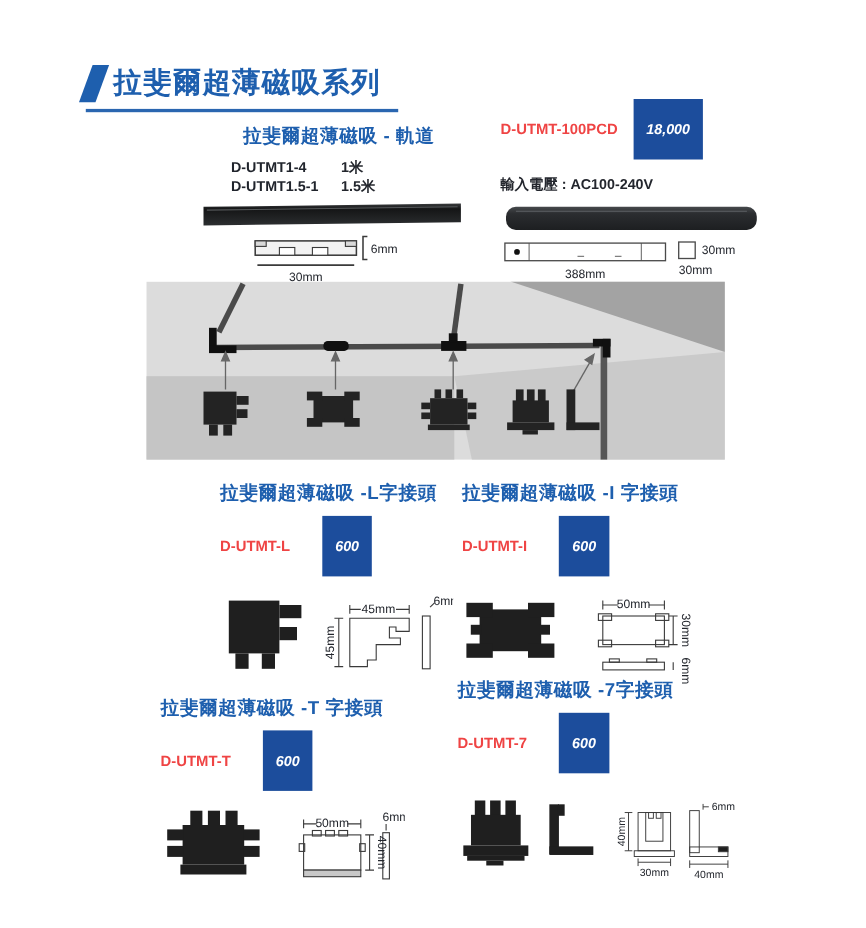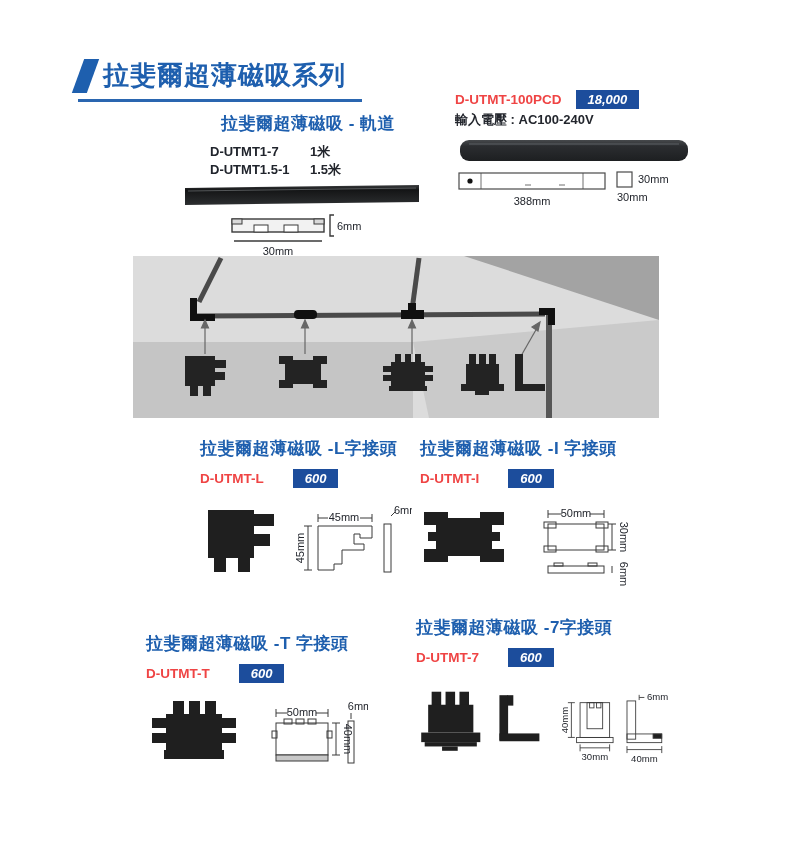--- a/index.html
+++ b/index.html
@@ -11,37 +11,37 @@
   .page-header { position:absolute; left:78px; top:58px; width:286px; }
   .header-row { display:flex; align-items:center; gap:10px; padding-bottom:6px; }
   .slash { width:15px; height:34px; background:#1e5fae; transform:skewX(-20deg); }
   .page-title { font-size:26px; font-weight:bold; color:#1e5fae; letter-spacing:1px; white-space:nowrap; }
   .header-underline { width:284px; height:3px; background:#2a66b0; }
 
   
   .sec-heading { font-size:17px; font-weight:bold; color:#1e5fae; letter-spacing:0.5px; white-space:nowrap; }
   .model-code { font-size:13.5px; font-weight:bold; color:#ef4444; }
   .badge { display:inline-block; background:#1c4d9c; color:#fff; font-style:italic; font-weight:bold;
-           font-size:13px; padding:2px 12px; margin-left:14px; line-height:15px; }
+           font-size:13px; padding:20px 12px; margin-left:14px; line-height:15px; }
 
   
   .track-section { position:absolute; left:182px; top:112px; width:252px; }
   .track-section .sec-heading { text-align:center; }
   .track-models { margin:8px 0 0 28px; }
   .model-row { display:flex; font-size:13px; line-height:18px; }
   .model-row .code { width:100px; font-weight:bold; }
   .model-row .len { font-weight:bold; color:#23262d; }
   .track-photo { display:block; margin-top:4px; }
   .track-xsec { display:block; margin:2px auto 0 auto; }
   .track-note { margin-top:0px; text-align:center; font-size:12.5px; color:#23262d; white-space:nowrap; }
 
   
   .driver-section { position:absolute; left:455px; top:80px; width:260px; }
   .driver-model { margin-top:10px; display:flex; align-items:center; }
-  .driver-specs { margin-top:0; font-size:13px; line-height:22px; color:#23262d; font-weight:bold; }
+  .driver-specs { margin-top:12px; font-size:13px; line-height:22px; color:#23262d; font-weight:bold; }
   .driver-photo { display:block; margin-top:6px; }
   .driver-drawing { display:block; margin-top:2px; }
 
   
   .illustration { position:absolute; left:133px; top:256px; }
 
   
   .conn-section { position:absolute; width:260px; }
   .conn-L { left:153px; top:437px;margin-left:47px; }
   .conn-I { left:420px; top:437px; }
@@ -63,21 +63,21 @@
       <span class="slash"></span>
       <h1 class="page-title">拉斐爾超薄磁吸系列</h1>
     </div>
     <div class="header-underline"></div>
   </header>
 
   <section class="track-section">
     <h2 class="sec-heading">拉斐爾超薄磁吸 - 軌道</h2>
     <div class="track-models">
       <div class="model-row">
-        <span class="code">D-UTMT1-7</span>
+        <span class="code">D-UTMT1-4</span>
         <span class="len">1米</span>
       </div>
       <div class="model-row">
         <span class="code">D-UTMT1.5-1</span>
         <span class="len">1.5米</span>
       </div>
     </div>
     <svg class="track-photo" width="240" height="26" viewBox="0 0 240 26">
       <defs>
         <linearGradient id="trackGrad" x1="0" y1="0" x2="0" y2="1">

